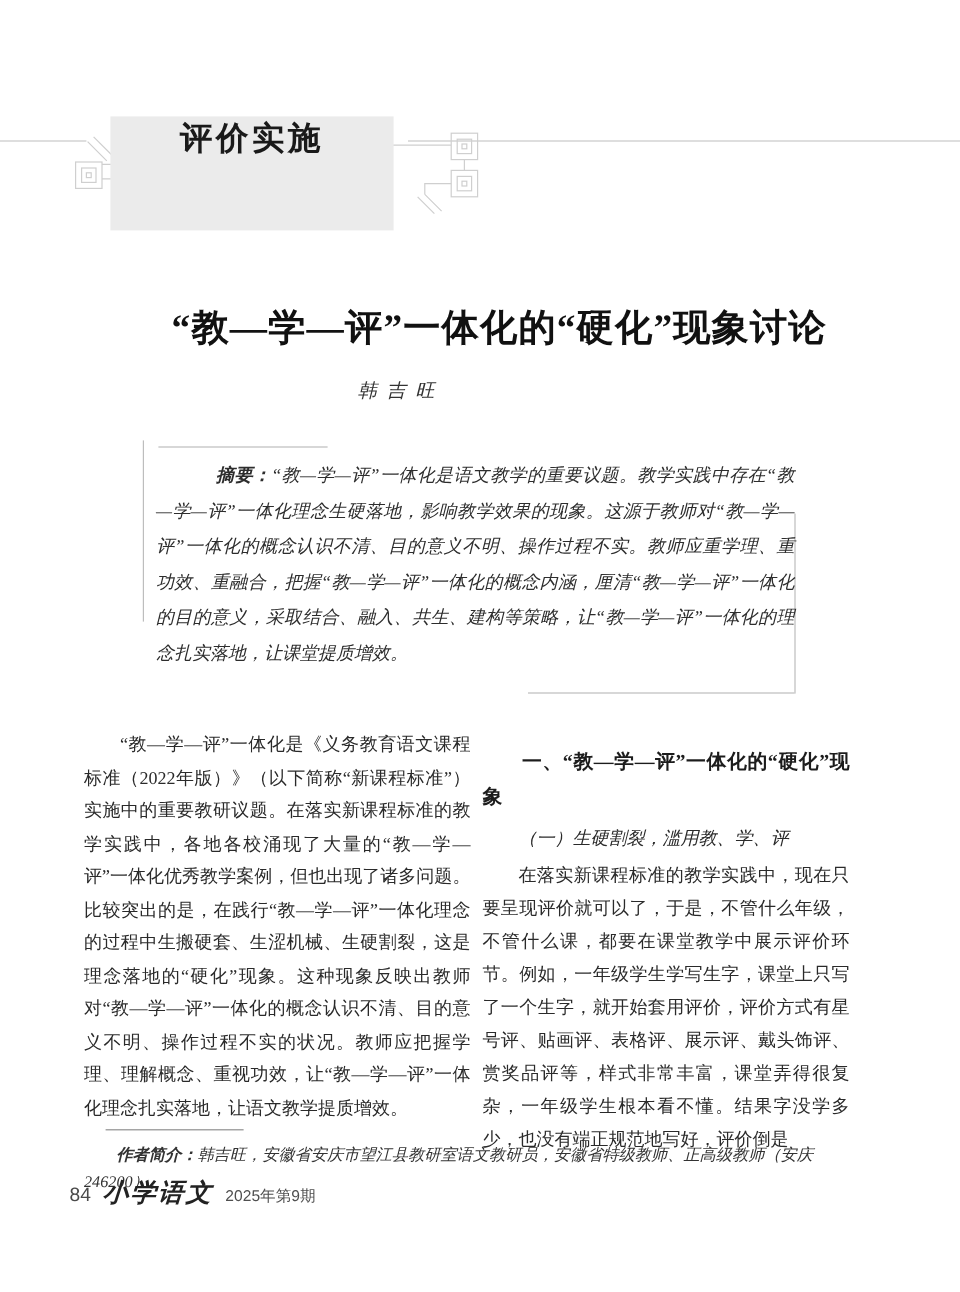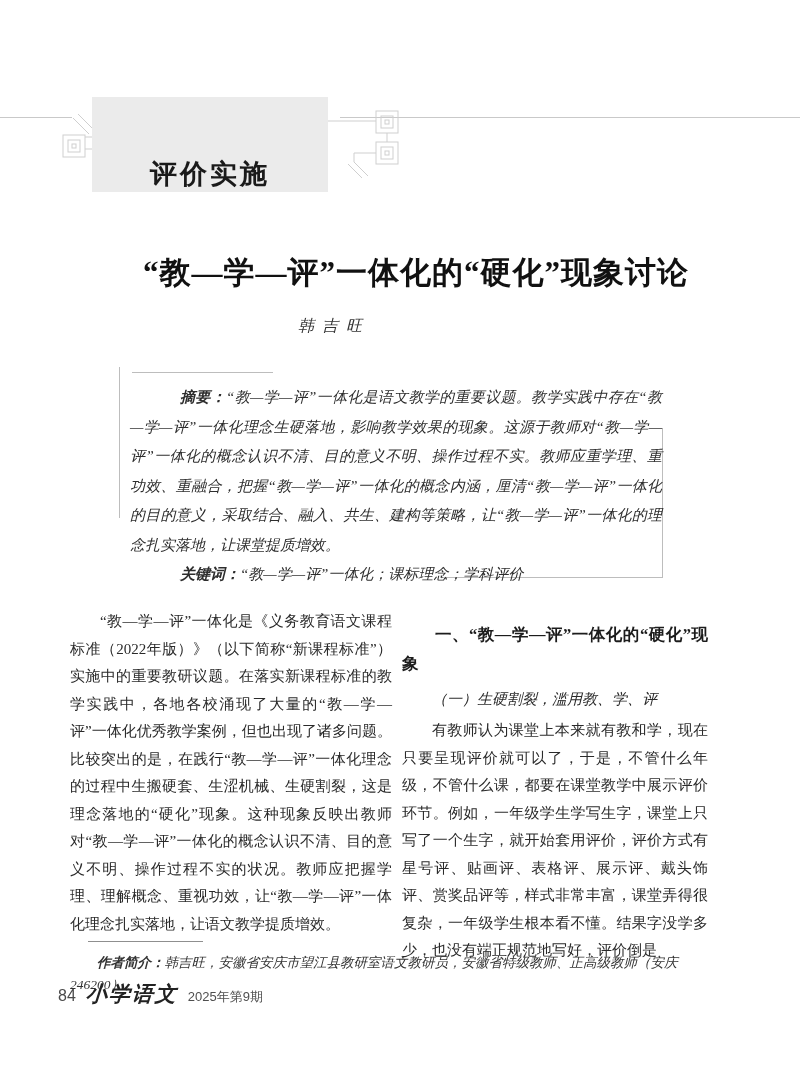--- a/index.html
+++ b/index.html
@@ -11,21 +11,21 @@
     color:#2a2a2a;
     overflow:hidden;
   }
   
   .rule{position:absolute;top:117px;height:1px;background:#c9c9c9;}
   .rule-left{left:0;width:72px;}
   .rule-right{left:340px;width:460px;}
   .category-box{
     position:absolute;left:92px;top:97px;width:236px;height:95px;
     background:#ebebeb;
-    display:flex;align-items:flex-end;justify-content:center;
+    display:flex;align-items:flex-start;justify-content:center;
   }
   .category-box span{
     font-size:27px;font-weight:bold;color:#1a1a1a;letter-spacing:3px;
   }
   .fret{position:absolute;stroke:#cfcfcf;fill:none;stroke-width:1;}
   .fret-left{left:55px;top:104px;}
   .fret-right{left:298px;top:102px;}
   
   .title{
     position:absolute;left:0;top:236px;width:800px;margin:16px;
@@ -130,31 +130,30 @@
   <h1 class="title">“教—学—评”一体化的“硬化”现象讨论</h1>
   <div class="author">韩吉旺</div>
 
   <div class="bracket br-tl-v"></div>
   <div class="bracket br-tl-h"></div>
   <div class="bracket br-br-v"></div>
   <div class="bracket br-br-h"></div>
 
   <div class="abstract-block">
     <p><span class="lbl">摘要：</span><span>“教—学—评”一体化是语文教学的重要议题。教学实践中存在“教—学—评”一体化理念生硬落地，影响教学效果的现象。这源于教师对“教—学—评”一体化的概念认识不清、目的意义不明、操作过程不实。教师应重学理、重功效、重融合，把握“教—学—评”一体化的概念内涵，厘清“教—学—评”一体化的目的意义，采取结合、融入、共生、建构等策略，让“教—学—评”一体化的理念扎实落地，让课堂提质增效。</span></p>
-    <p><span class="lbl">关键词：</span><span>“教—学—评”一体化；课标理念；学科评价</span></p>
   </div>
 
   <div class="body-columns">
     <div class="col col-left">
       <p>“教—学—评”一体化是《义务教育语文课程标准（2022年版）》（以下简称“新课程标准”）实施中的重要教研议题。在落实新课程标准的教学实践中，各地各校涌现了大量的“教—学—评”一体化优秀教学案例，但也出现了诸多问题。比较突出的是，在践行“教—学—评”一体化理念的过程中生搬硬套、生涩机械、生硬割裂，这是理念落地的“硬化”现象。这种现象反映出教师对“教—学—评”一体化的概念认识不清、目的意义不明、操作过程不实的状况。教师应把握学理、理解概念、重视功效，让“教—学—评”一体化理念扎实落地，让语文教学提质增效。</p>
     </div>
     <div class="col col-right">
       <h2>一、“教—学—评”一体化的“硬化”现象</h2>
       <h3>（一）生硬割裂，滥用教、学、评</h3>
-      <p>有教师认为课堂上本来就有教和学，现在只要呈现评价就可以了，于是，不管什么年级，不管什么课，都要在课堂教学中展示评价环节。例如，一年级学生学写生字，课堂上只写了一个生字，就开始套用评价，评价方式有星号评、贴画评、表格评、展示评、戴头饰评、赏奖品评等，样式非常丰富，课堂弄得很复杂，一年级学生根本看不懂。结果字没学多少，也没有端正规范地写好，评价倒是</p>
+      <p>在落实新课程标准的教学实践中，现在只要呈现评价就可以了，于是，不管什么年级，不管什么课，都要在课堂教学中展示评价环节。例如，一年级学生学写生字，课堂上只写了一个生字，就开始套用评价，评价方式有星号评、贴画评、表格评、展示评、戴头饰评、赏奖品评等，样式非常丰富，课堂弄得很复杂，一年级学生根本看不懂。结果字没学多少，也没有端正规范地写好，评价倒是</p>
     </div>
   </div>
 
   <div class="footer-line"></div>
   <p class="bio"><span class="lbl">作者简介：</span><span>韩吉旺，安徽省安庆市望江县教研室语文教研员，安徽省特级教师、正高级教师（安庆　246200）。</span></p>
 
   <div class="page-row">
     <span class="page-num">84</span>
     <span class="journal-logo">小学语文</span>
     <span class="issue">2025年第9期</span>

